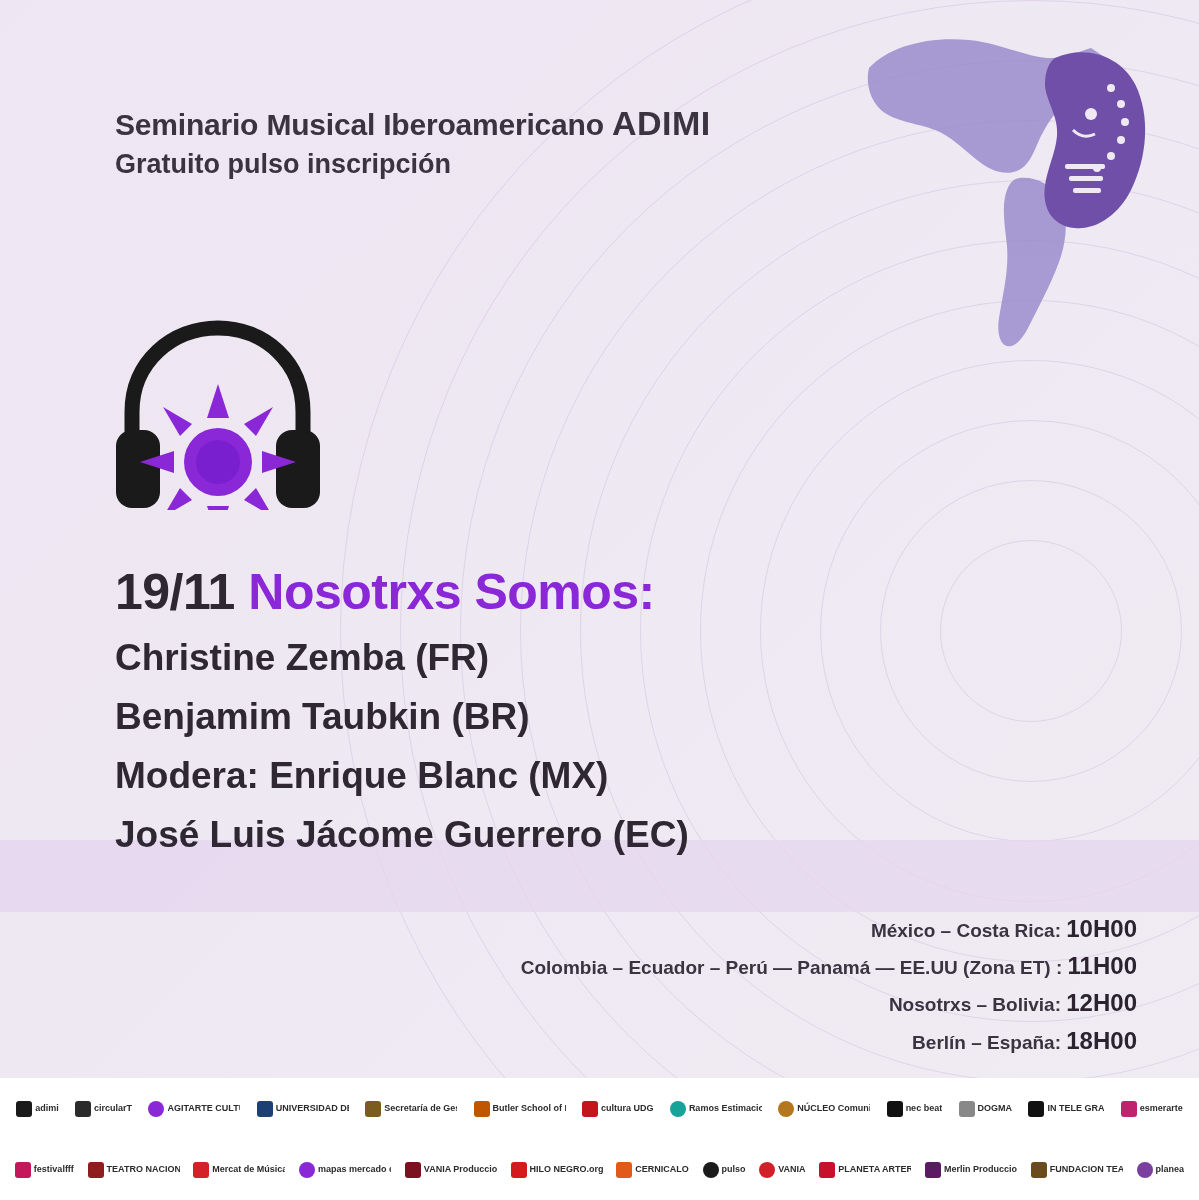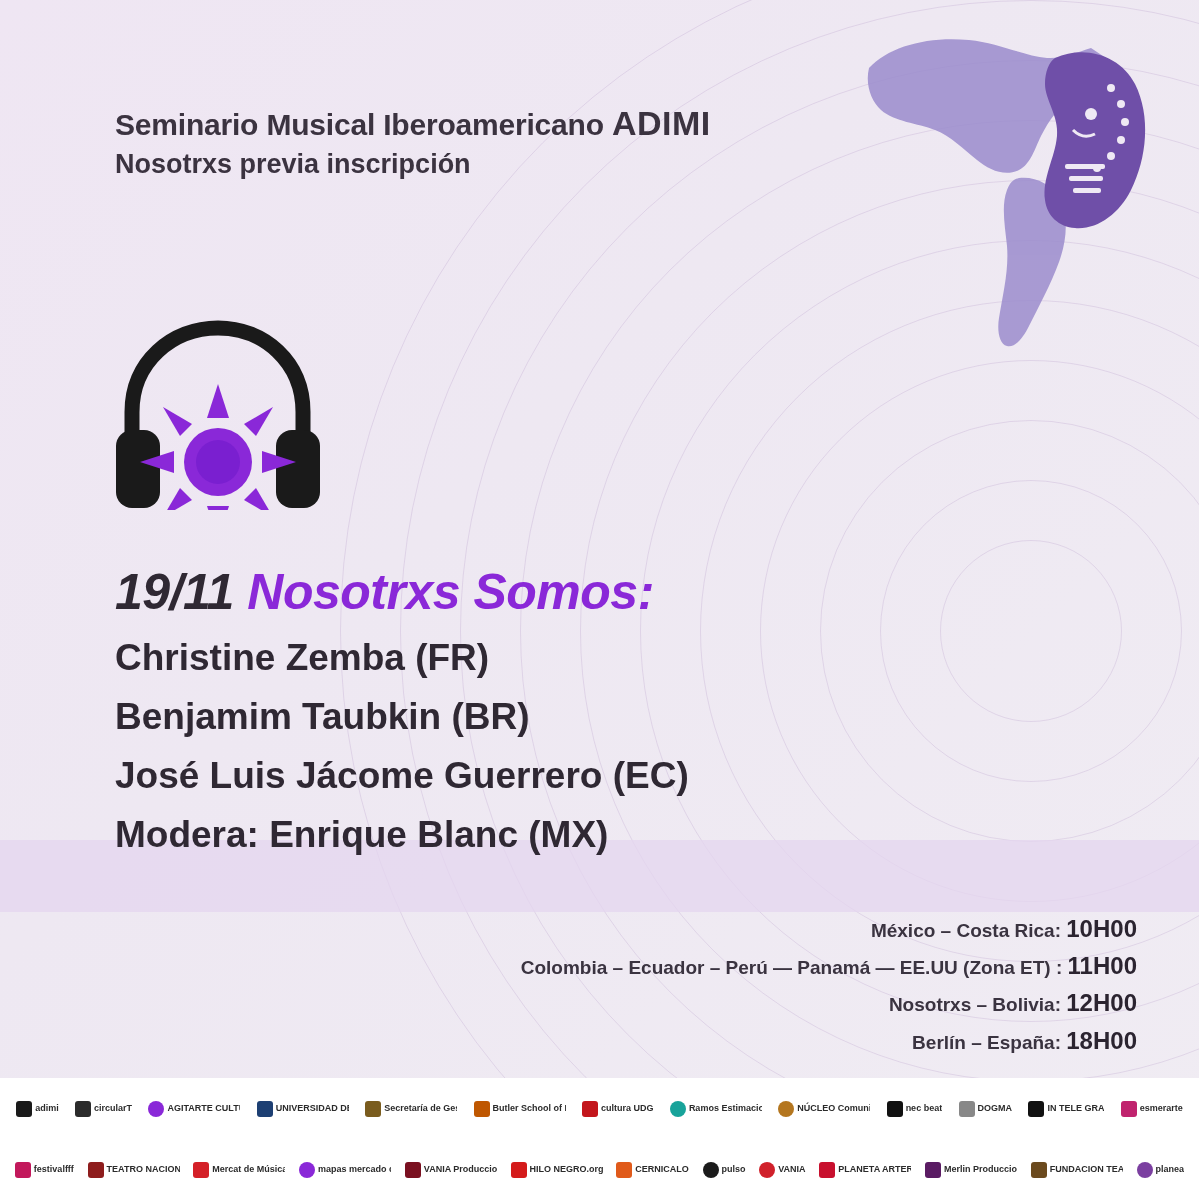--- a/index.html
+++ b/index.html
@@ -105,21 +105,20 @@
     top: 565px;
     z-index: 6;
   }
   .date-row {
     font-size: 50px;
     font-weight: bold;
     color: #2f2833;
     letter-spacing: -0.5px;
     white-space: nowrap;
     line-height: 1.1;
-    font-style: italic;
   }
   .date-row .title-accent {
     color: #8a2be2;
     color: #8a28d8;
     font-size: 50px;
   }
   .speaker {
     font-size: 37px;
     font-weight: bold;
     color: #2f2833;
@@ -209,21 +208,21 @@
     <div class="ring" style="left:940px; top:540px; width:180px; height:180px;"></div>
   </div>
 
   <div class="band band1"></div>
 
   <div class="header">
     <div class="line1">
       <span>Seminario Musical Iberoamericano</span>
       <span class="adimi">ADIMI</span>
     </div>
-    <div class="line3">Nosotrxs previa inscripción</div>
+    <div class="line3">Gratuito pulso inscripción</div>
   </div>
 
   <div class="map-art">
     <svg viewBox="0 0 300 330" width="300" height="330" aria-hidden="true">
       <g fill="#9b8ccd" opacity="0.85">
         <path d="M10,50 C30,28 70,18 110,22 C140,25 165,38 188,40 C205,41 218,34 232,30 L250,42
                  C240,58 226,70 212,80 C200,89 190,102 182,118 C176,130 172,146 160,152
                  C146,159 130,152 118,142 C104,131 92,118 76,112 C58,105 36,104 22,92
                  C12,83 6,66 10,50 Z"></path>
         <path d="M160,160 C176,158 192,166 200,180 C210,198 208,222 200,244
@@ -276,22 +275,22 @@
     </svg>
   </div>
 
   <div class="program">
     <div class="date-row">
       <span>19/11</span>
       <span class="title-accent">Nosotrxs Somos:</span>
     </div>
     <div class="speaker">Christine Zemba (FR)</div>
     <div class="speaker">Benjamim Taubkin (BR)</div>
+    <div class="speaker">Modera: Enrique Blanc (MX)</div>
     <div class="speaker">José Luis Jácome Guerrero (EC)</div>
-    <div class="speaker">Modera: Enrique Blanc (MX)</div>
   </div>
 
   <div class="times">
     <div class="time-line">
       <span>México – Costa Rica:</span>
       <span class="hh">10H00</span>
     </div>
     <div class="time-line">
       <span>Colombia – Ecuador – Perú — Panamá — EE.UU (Zona ET) :</span>
       <span class="hh">11H00</span>

